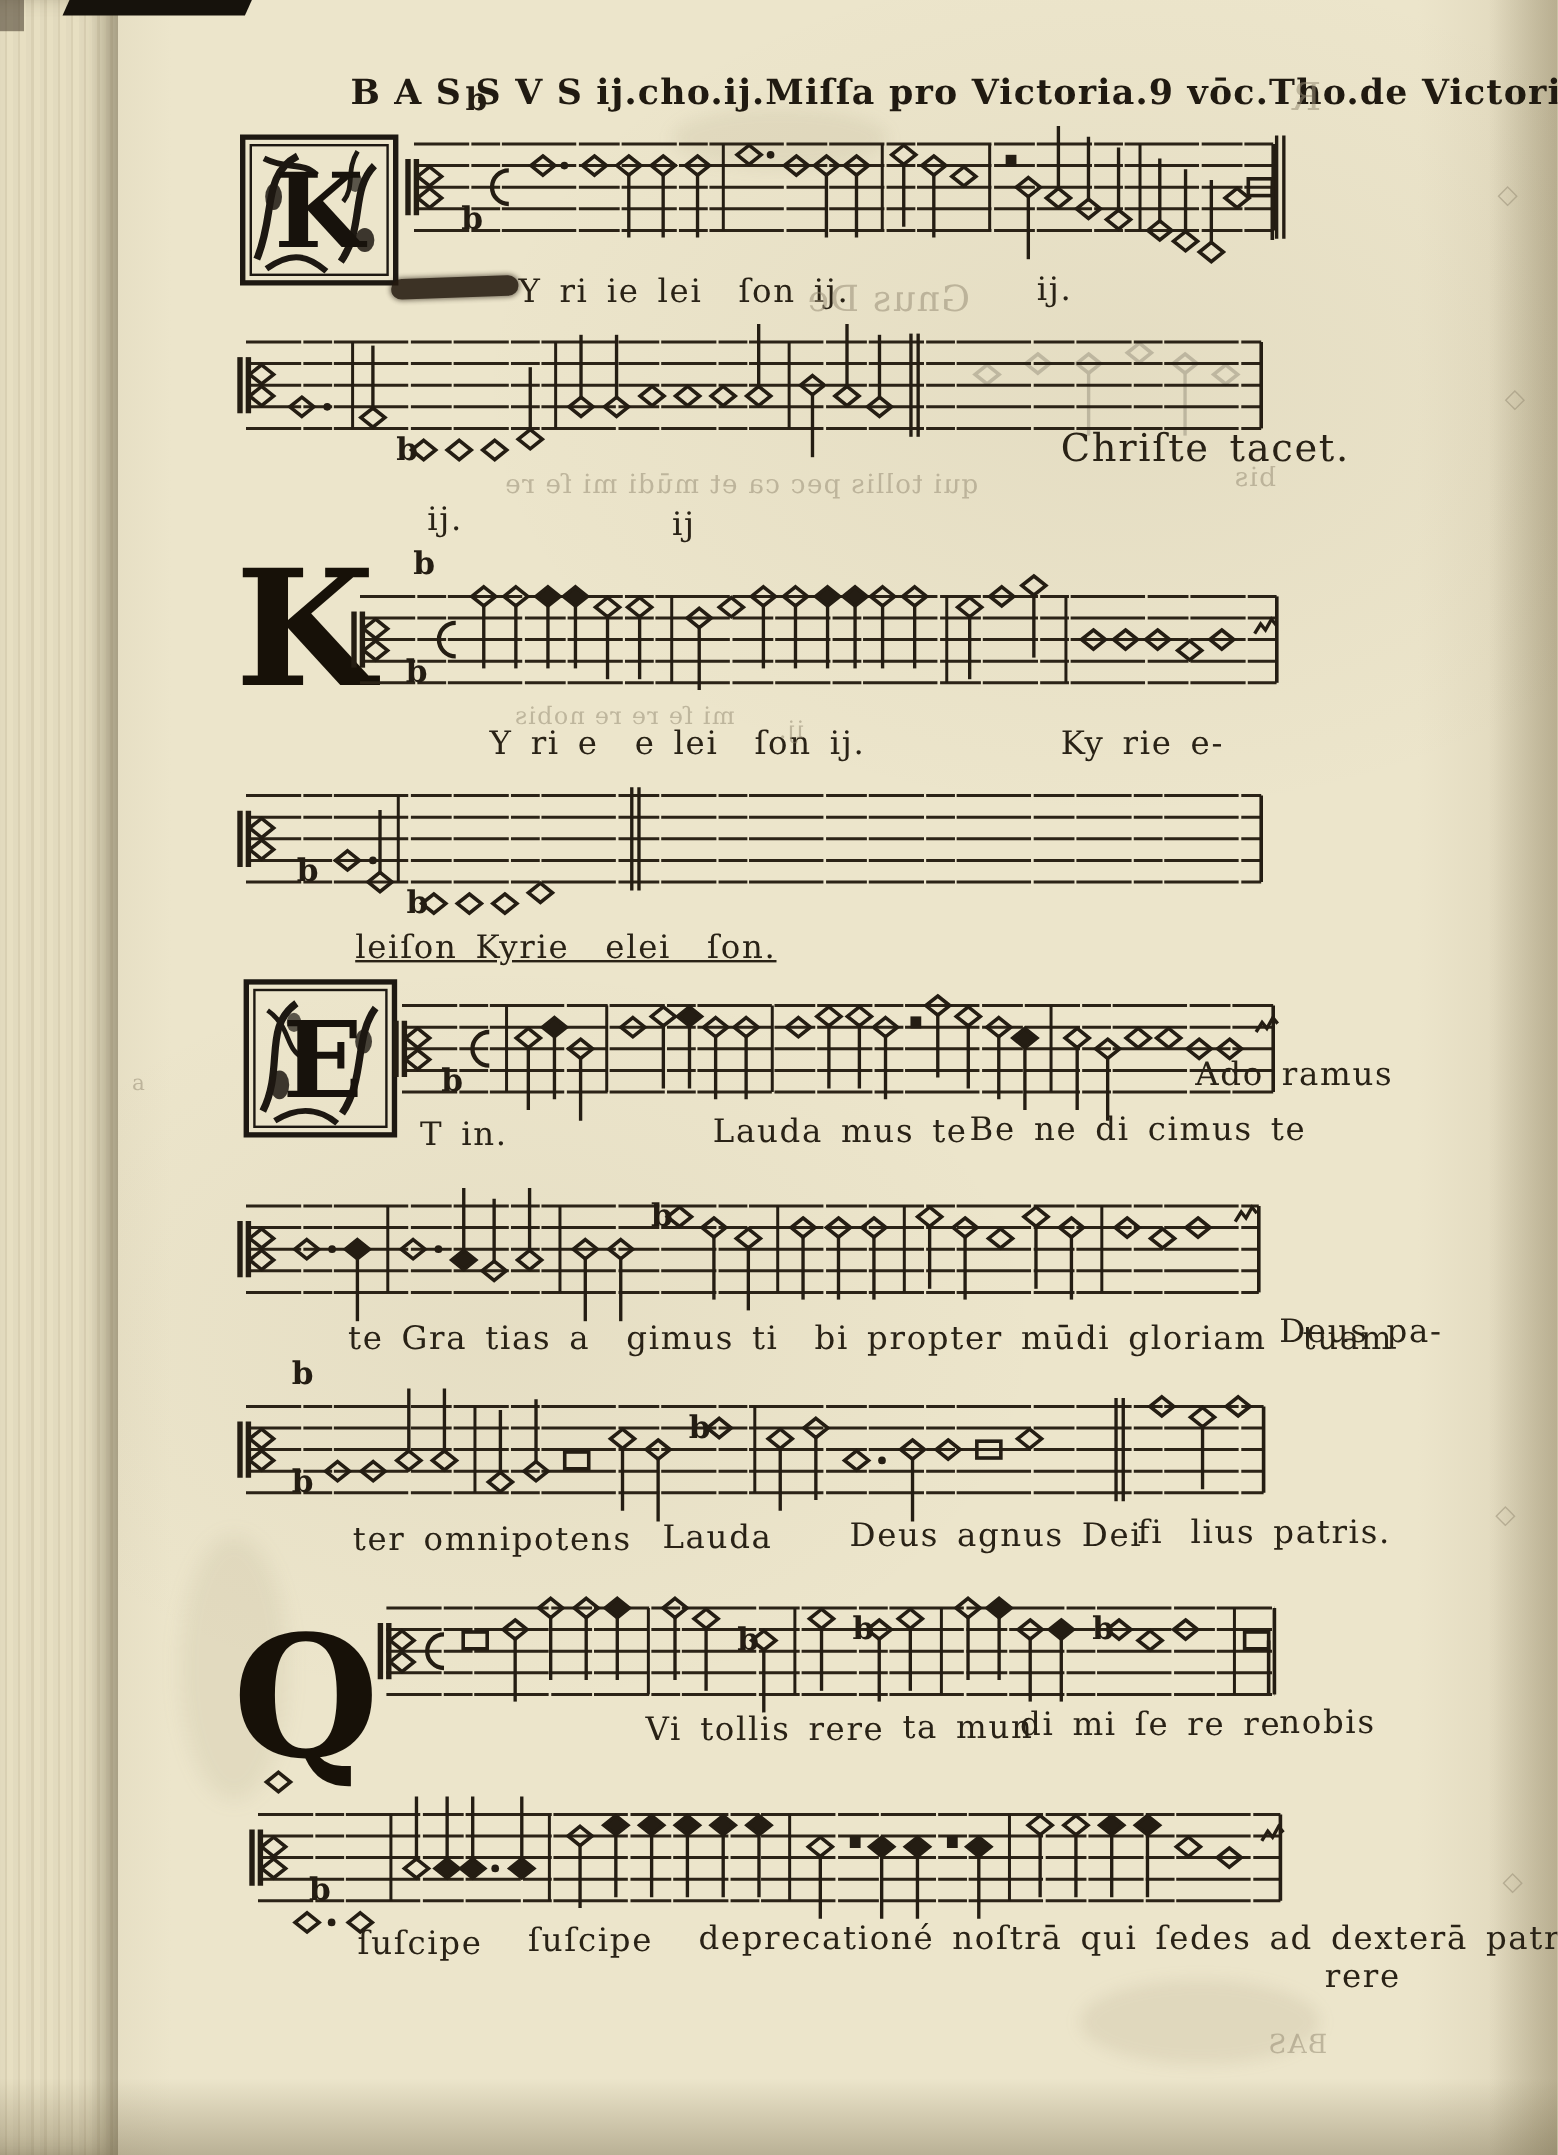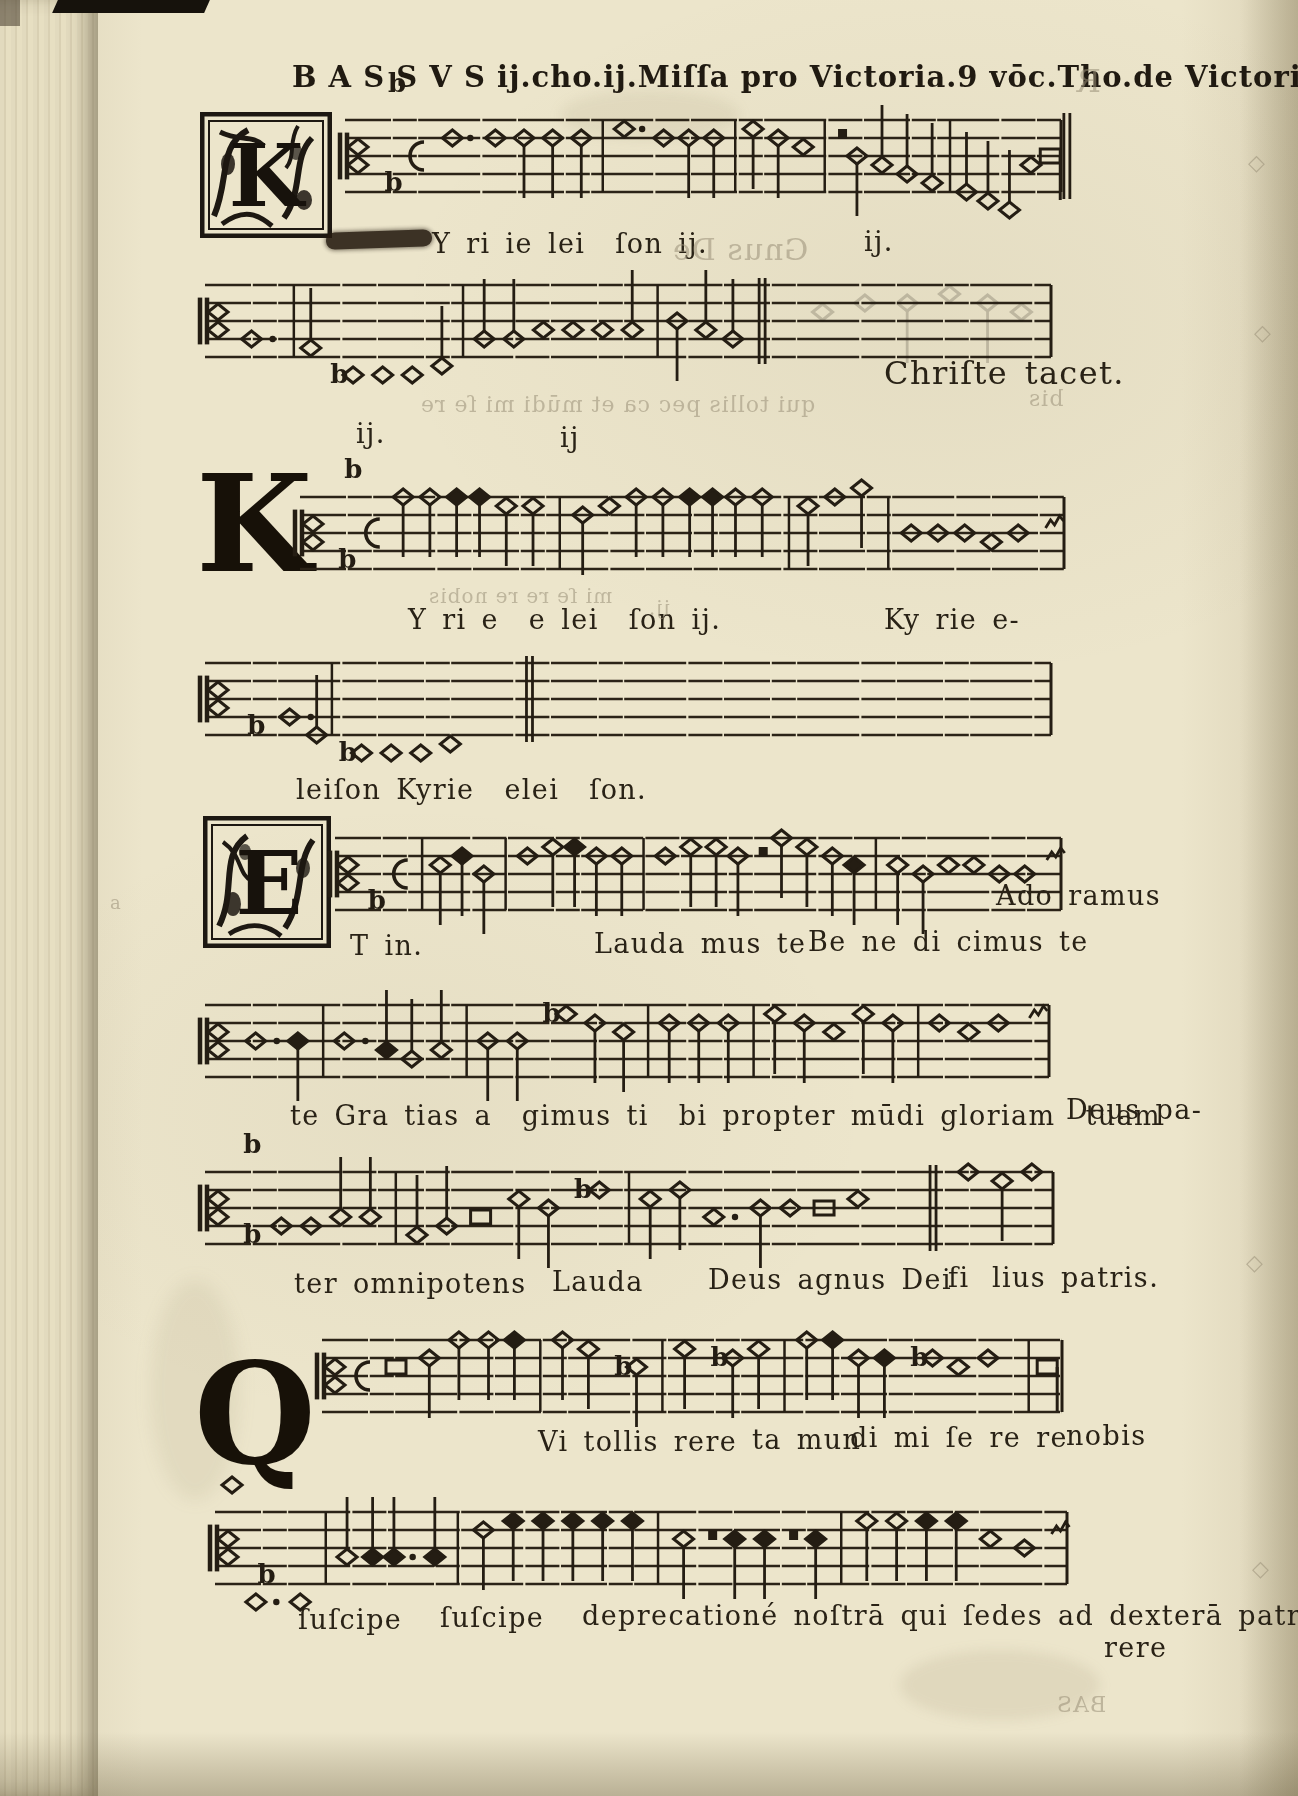--- a/index.html
+++ b/index.html
@@ -291,21 +291,21 @@
         <polygon points="151.67200000000003,156 161.67200000000003,164 151.67200000000003,172 141.67200000000003,164" fill="none" stroke="#241d13" stroke-width="3"></polygon>
         <line x1="151.67200000000003" y1="158" x2="151.67200000000003" y2="104" stroke="#241d13" stroke-width="2.8"></line>
         <text x="173.668" y="190" font-size="26" font-weight="bold" font-family="DejaVu Serif, serif" fill="#241d13">b</text>
         <polygon points="196.51,174 206.51,182 196.51,190 186.51,182" fill="none" stroke="#241d13" stroke-width="3"></polygon>
         <polygon points="226.12,174 236.12,182 226.12,190 216.12,182" fill="none" stroke="#241d13" stroke-width="3"></polygon>
         <polygon points="255.73,174 265.73,182 255.73,190 245.73,182" fill="none" stroke="#241d13" stroke-width="3"></polygon>
         <polygon points="285.34,165 295.34,173 285.34,181 275.34,173" fill="none" stroke="#241d13" stroke-width="3"></polygon>
         <line x1="361.48" y1="85" x2="361.48" y2="171" stroke="#241d13" stroke-width="2.8"></line>
         <line x1="367.48" y1="85" x2="367.48" y2="171" stroke="#241d13" stroke-width="2.8"></line>
       </svg>
-      <span class="lyric" style="left: 296px; top: 774px;">leiſon Kyrie  elei  ſon.</span>
+      <span class="lyric" style="left: 296px; top: 774px; text-decoration: underline;">leiſon Kyrie  elei  ſon.</span>
       <svg class="system" width="802" height="262" style="left:295px;top:746px">
         <line x1="40" y1="92" x2="766" y2="92" stroke="#2b2317" stroke-width="2.5" stroke-dasharray="46 1.8 24 1.4 62 2.2 34 1.6"></line>
         <line x1="40" y1="110" x2="766" y2="110" stroke="#2b2317" stroke-width="2.5" stroke-dasharray="46 1.8 24 1.4 62 2.2 34 1.6"></line>
         <line x1="40" y1="128" x2="766" y2="128" stroke="#2b2317" stroke-width="2.5" stroke-dasharray="46 1.8 24 1.4 62 2.2 34 1.6"></line>
         <line x1="40" y1="146" x2="766" y2="146" stroke="#2b2317" stroke-width="2.5" stroke-dasharray="46 1.8 24 1.4 62 2.2 34 1.6"></line>
         <line x1="40" y1="164" x2="766" y2="164" stroke="#2b2317" stroke-width="2.5" stroke-dasharray="46 1.8 24 1.4 62 2.2 34 1.6"></line>
         <line x1="766" y1="92" x2="766" y2="164" stroke="#241d13" stroke-width="3"></line>
         <line x1="35" y1="104.60000000000001" x2="35" y2="151.4" stroke="#241d13" stroke-width="4.5"></line>
         <line x1="42" y1="104.60000000000001" x2="42" y2="151.4" stroke="#241d13" stroke-width="4.5"></line>
         <polygon points="53,111 63,119 53,127 43,119" fill="none" stroke="#241d13" stroke-width="3"></polygon>

